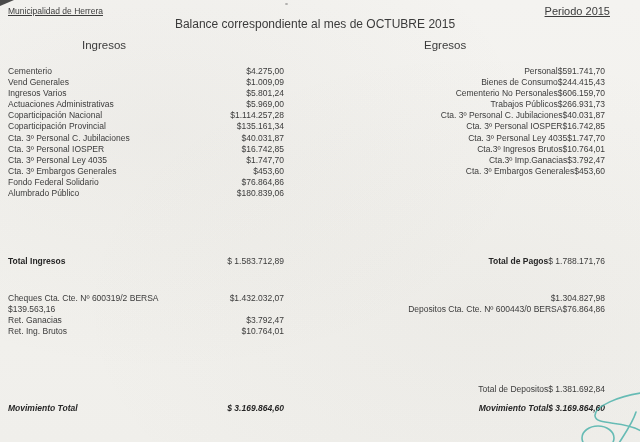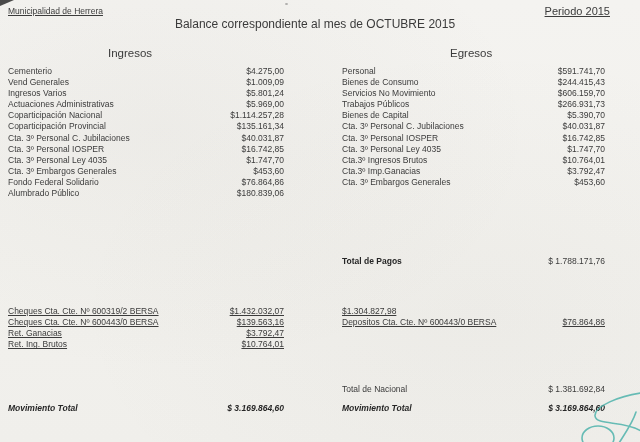--- a/index.html
+++ b/index.html
@@ -20,35 +20,35 @@
     font-size: 8.5px; text-decoration: underline;
   }
   .period {
     position: absolute; right: 30px; top: 5px;
     font-size: 11px; text-decoration: underline; margin-left: 20px;
   }
   .title {
     position: absolute; left: 0; right: 10px; top: 17px;
     text-align: center; font-size: 12px;
   }
-  .sec-head { position: absolute; top: 47px; font-size: 11.5px; margin-left: 26px; }
+  .sec-head { position: absolute; top: 39px; font-size: 11.5px; }
   .sec-head.ingresos { left: 82px; }
   .sec-head.egresos { left: 424px; }
 
   .col { position: absolute; display: flex; flex-direction: column; }
   .row {
     display: flex; justify-content: space-between;
     height: 11.1px; line-height: 11.1px; font-size: 8.5px;
     white-space: nowrap;
   }
   .left-col  { left: 8px;   width: 276px; }
-  .right-col { left: 342px; width: 263px; }
+  .right-col { left: 342px; width: 263px; align-items: flex-end; }
   .items { top: 66px; }
   .totals-row { top: 256px; }
-  .bank { top: 306px; text-decoration: underline; }
+  .bank { top: 293px; }
   .grand1 { top: 384px; }
   .grand2 { top: 403px; font-style: italic; }
   .bold { font-weight: bold; color: #262626; }
 
   .speck {
     position: absolute; left: 285px; top: 3px;
     width: 3px; height: 2px; background: rgba(90,90,90,0.45);
     border-radius: 50%;
   }
   .corner-artifact {
@@ -131,32 +131,28 @@
   <div class="col right-col items">
     <div class="row">
         <span>Personal</span>
         <span>$591.741,70</span>
       </div>
     <div class="row">
         <span>Bienes de Consumo</span>
         <span>$244.415,43</span>
       </div>
     <div class="row">
-        <span>Servicios No Movimiento</span>
+        <span>Cementerio No Personales</span>
         <span>$606.159,70</span>
       </div>
     <div class="row">
         <span>Trabajos Públicos</span>
         <span>$266.931,73</span>
       </div>
     <div class="row">
-        <span>Bienes de Capital</span>
-        <span>$5.390,70</span>
-      </div>
-    <div class="row">
         <span>Cta. 3º Personal C. Jubilaciones</span>
         <span>$40.031,87</span>
       </div>
     <div class="row">
         <span>Cta. 3º Personal IOSPER</span>
         <span>$16.742,85</span>
       </div>
     <div class="row">
         <span>Cta. 3º Personal Ley 4035</span>
         <span>$1.747,70</span>
@@ -168,34 +164,39 @@
     <div class="row">
         <span>Cta.3º Imp.Ganacias</span>
         <span>$3.792,47</span>
       </div>
     <div class="row">
         <span>Cta. 3º Embargos Generales</span>
         <span>$453,60</span>
       </div>
   </div>
 
+  <div class="col left-col totals-row">
+    <div class="row">
+        <span class="bold">Total Ingresos</span>
+        <span>$ 1.583.712,89</span>
+      </div>
+  </div>
   <div class="col right-col totals-row">
     <div class="row">
         <span class="bold">Total de Pagos</span>
         <span>$ 1.788.171,76</span>
       </div>
   </div>
 
   <div class="col left-col bank">
     <div class="row">
         <span>Cheques Cta. Cte. Nº 600319/2 BERSA</span>
         <span>$1.432.032,07</span>
       </div>
     <div class="row">
-        <span>Cheques Cta. Cte. Nº 600443/0 BERSA</span>
         <span>$139.563,16</span>
       </div>
     <div class="row">
         <span>Ret. Ganacias</span>
         <span>$3.792,47</span>
       </div>
     <div class="row">
         <span>Ret. Ing. Brutos</span>
         <span>$10.764,01</span>
       </div>
@@ -205,21 +206,21 @@
         <span>$1.304.827,98</span>
       </div>
     <div class="row">
         <span>Depositos Cta. Cte. Nº 600443/0 BERSA</span>
         <span>$76.864,86</span>
       </div>
   </div>
 
   <div class="col right-col grand1">
     <div class="row">
-        <span>Total de Nacional</span>
+        <span>Total de Depositos</span>
         <span>$ 1.381.692,84</span>
       </div>
   </div>
   <div class="col left-col grand2">
     <div class="row">
         <span class="bold">Movimiento Total</span>
         <span class="bold">$ 3.169.864,60</span>
       </div>
   </div>
   <div class="col right-col grand2">

